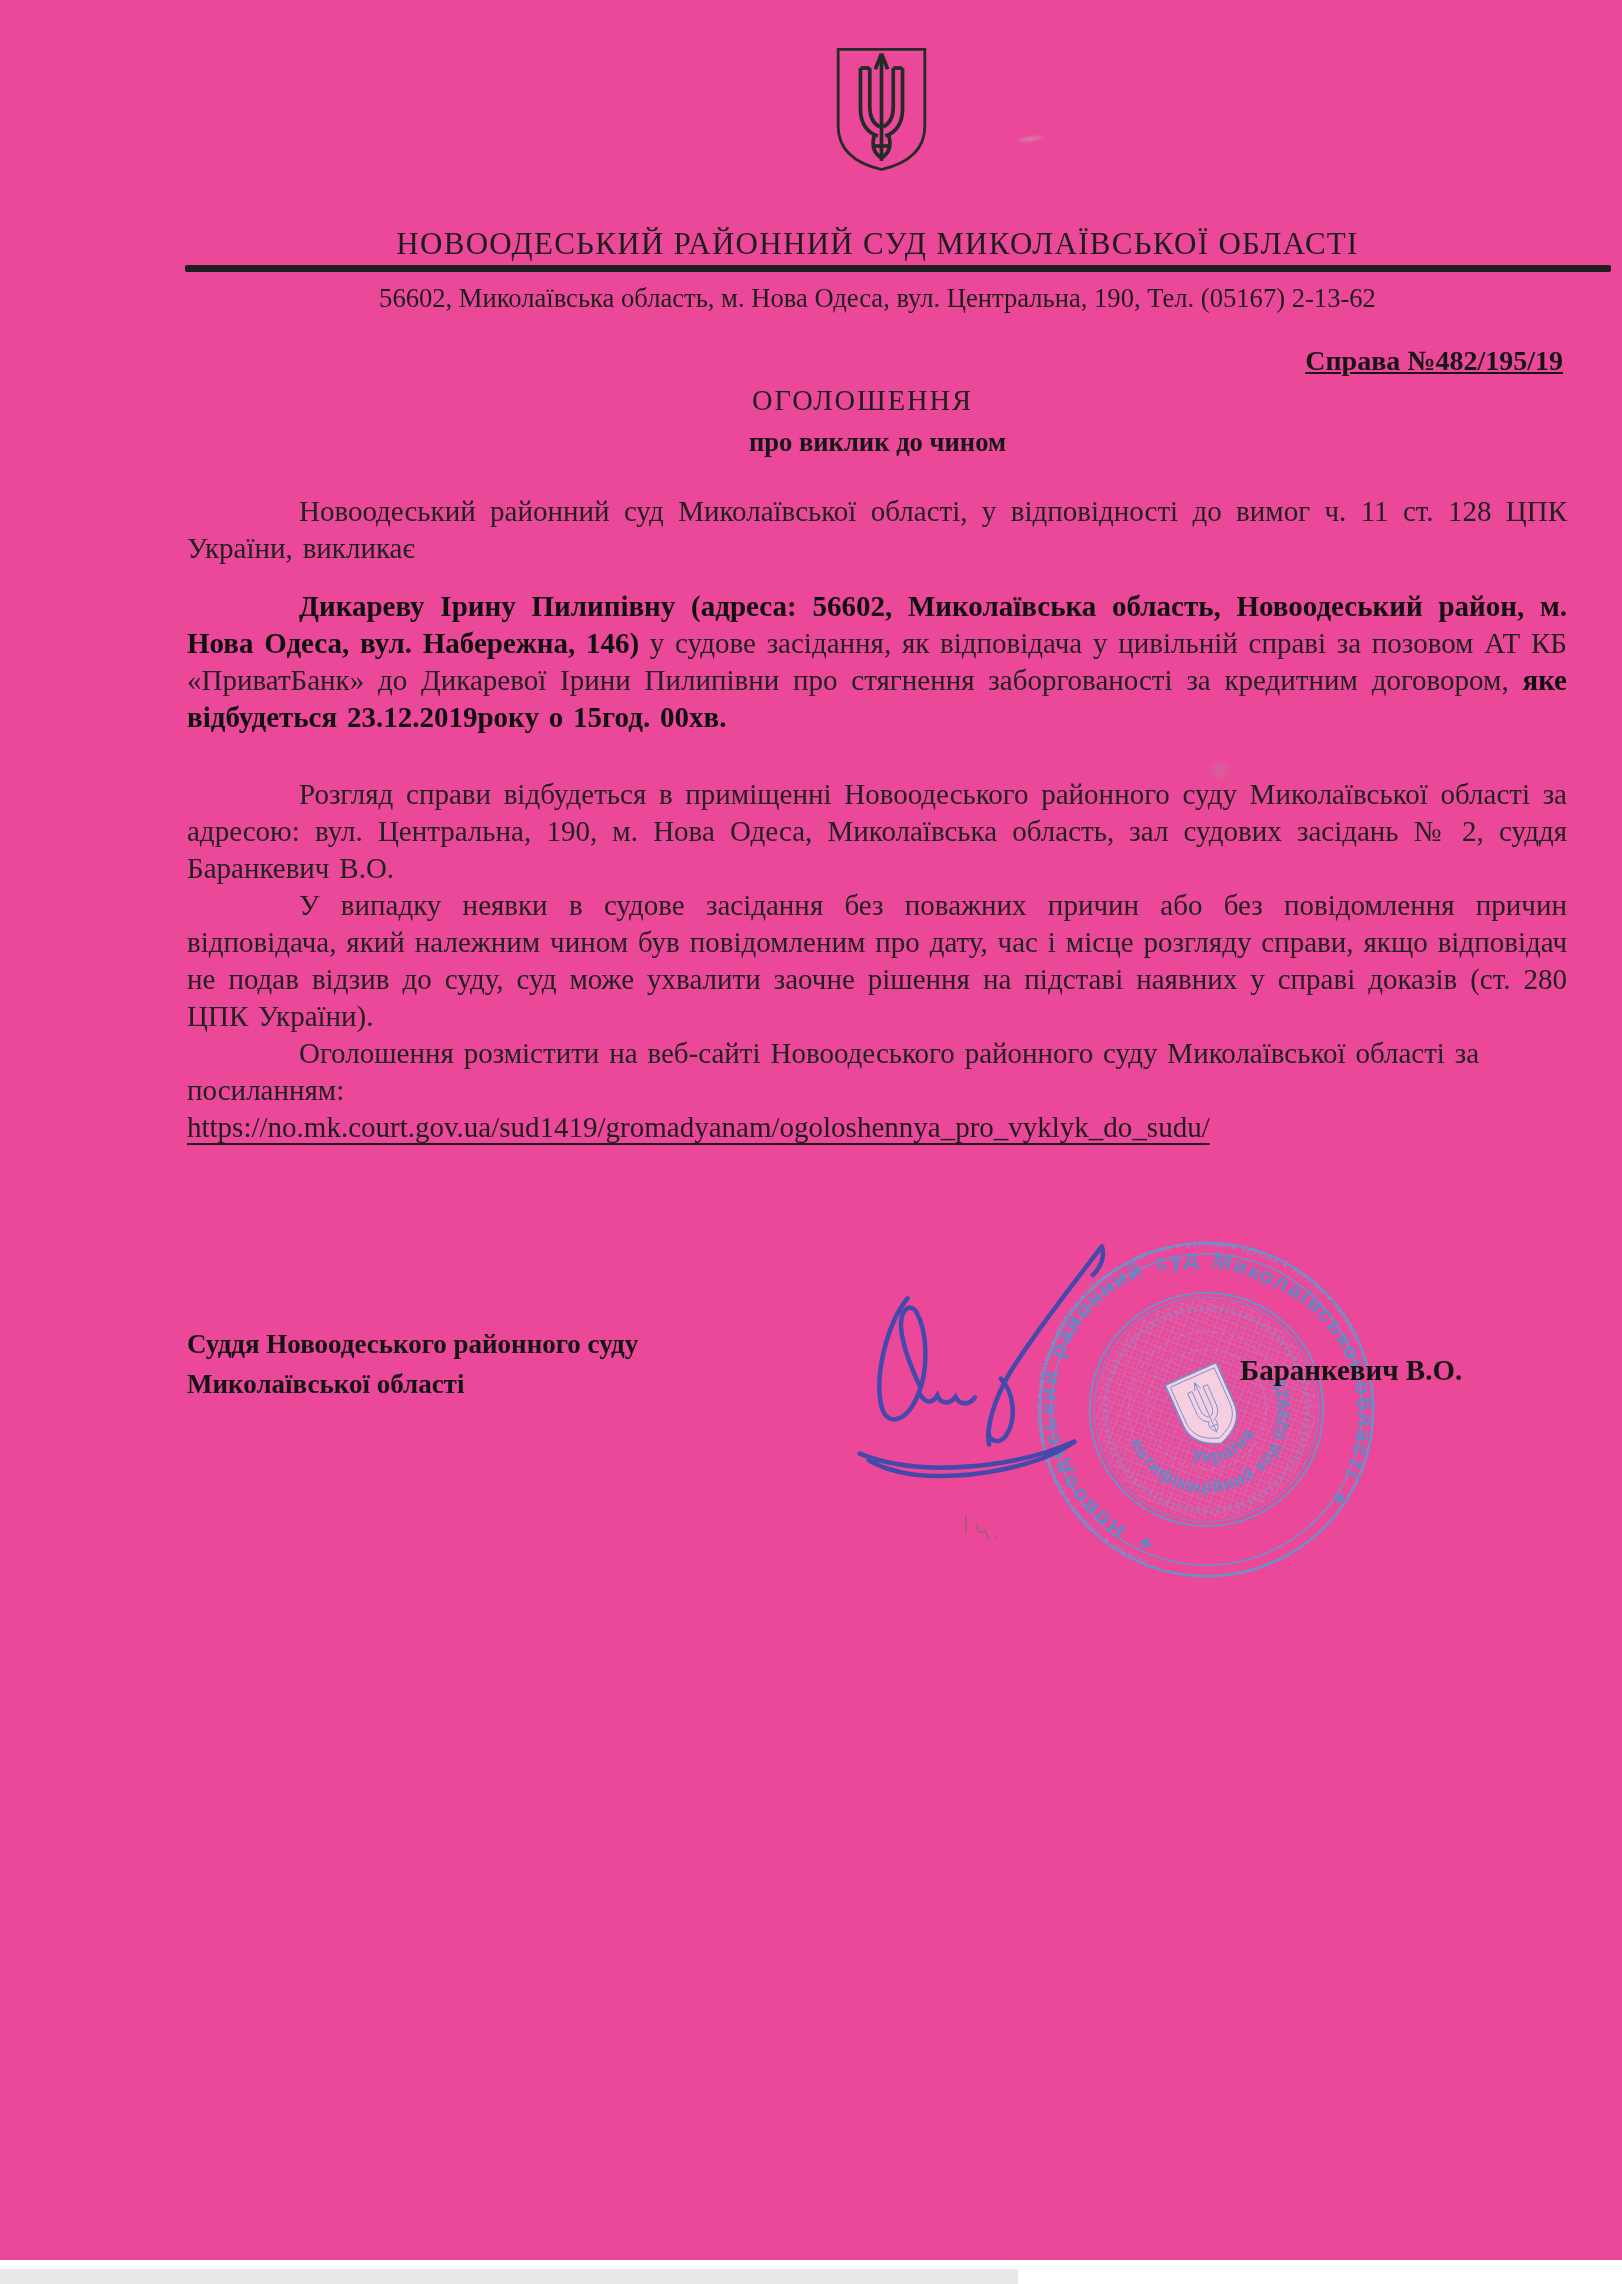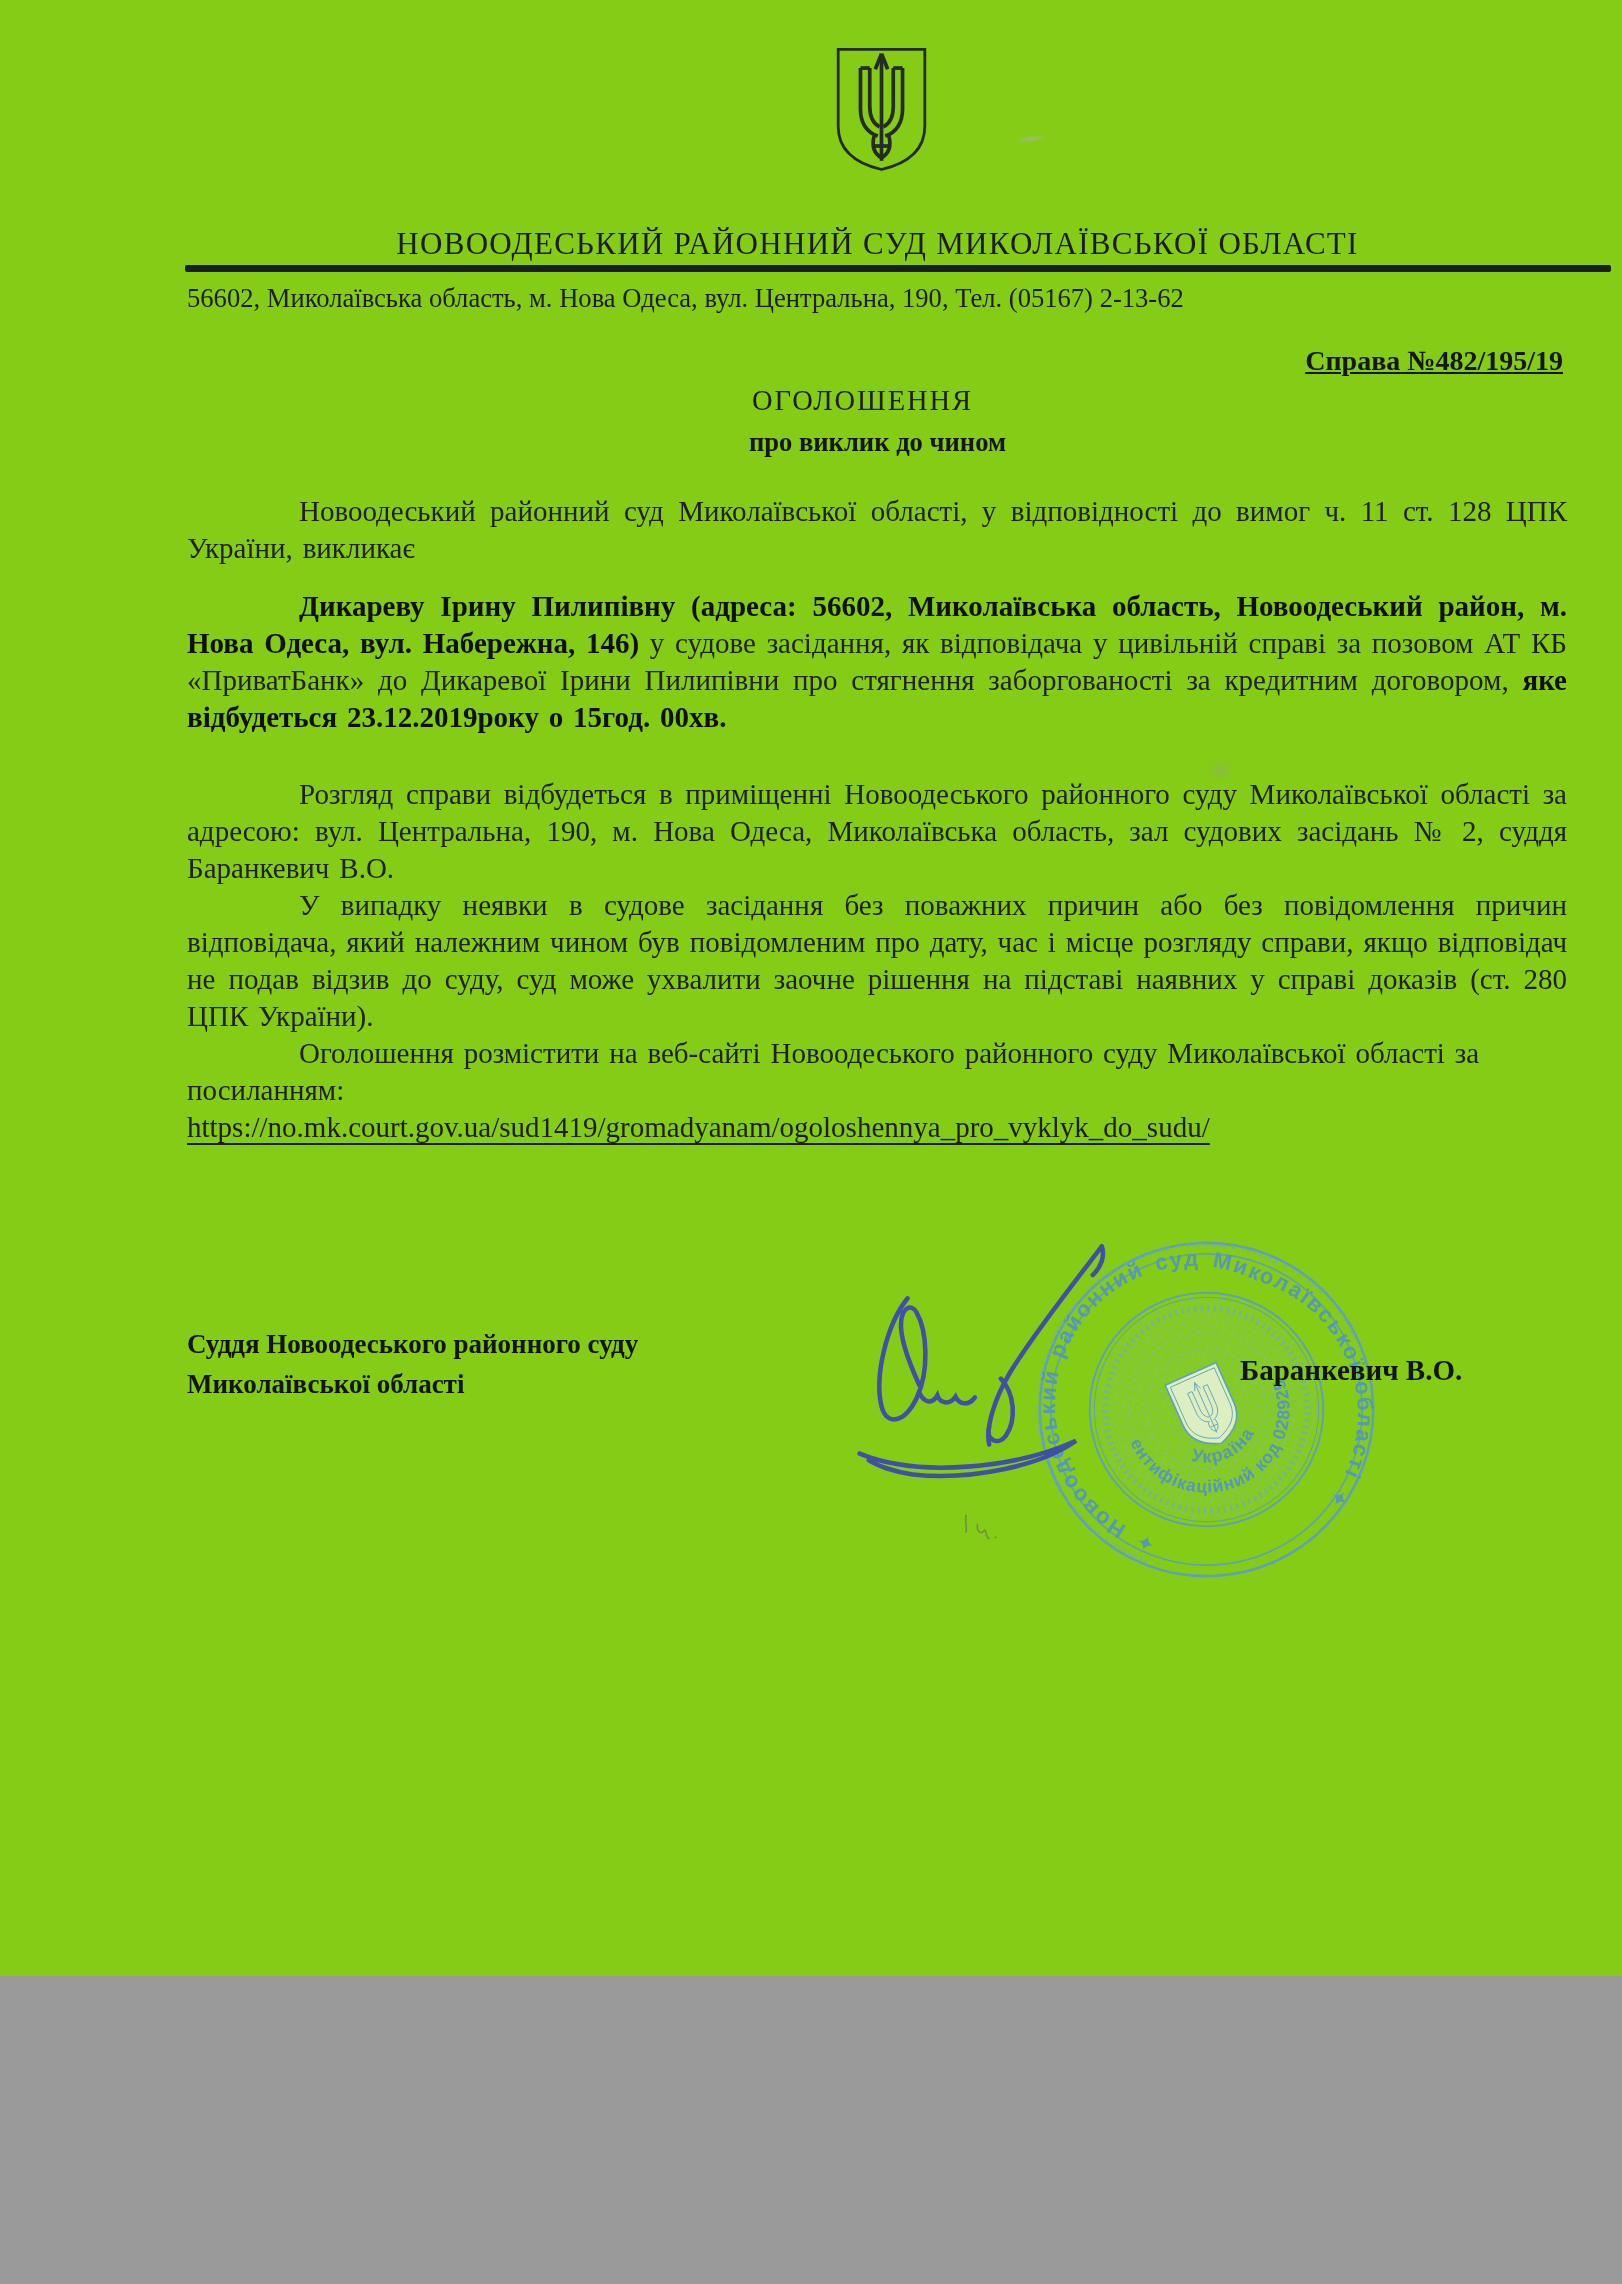--- a/index.html
+++ b/index.html
@@ -1,37 +1,37 @@
 <!DOCTYPE html>
 <html style="font-size:10.4px"><head>
 <meta charset="utf-8">
 <style>
   html,body{margin:0;padding:0;background:#9a9a9a;}
   .page{
     position:relative;
-    width:1623px;height:1976px;
-    background:#84cc16;
+    width:1623px;height:2284px;
+    background:#ec4899;
     overflow:hidden;
     font-family:"Liberation Serif","DejaVu Serif",serif;
     color:#222;
   }
   
   .emblem{position:absolute;left:832px;top:44px;width:99px;height:131px;}
   .court-name{
     position:absolute;left:187px;top:226px;width:1381px;
     text-align:center;font-size:31px;letter-spacing:1.3px;color:#1c1c1c;
     white-space:nowrap;
   }
   .head-rule{
     position:absolute;left:185px;top:265px;width:1426px;height:6.5px;
     background:#1e1e1e;border-radius:1.9px;
   }
   .address-line{
     position:absolute;left:187px;top:283px;width:1381px;
-    text-align:left;font-size:26.6px;color:#1e1e1e;white-space:nowrap;
+    text-align:center;font-size:26.6px;color:#1e1e1e;white-space:nowrap;
   }
   .case-number{
     position:absolute;left:187px;top:345px;width:1376px;
     text-align:right;font-size:28px;font-weight:bold;color:#161616;text-decoration:underline;
   }
   .doc-title{
     position:absolute;left:172px;top:385px;width:1381px;
     text-align:center;font-size:28.5px;letter-spacing:1.9px;color:#1d1d1d;
   }
   .doc-subtitle{

